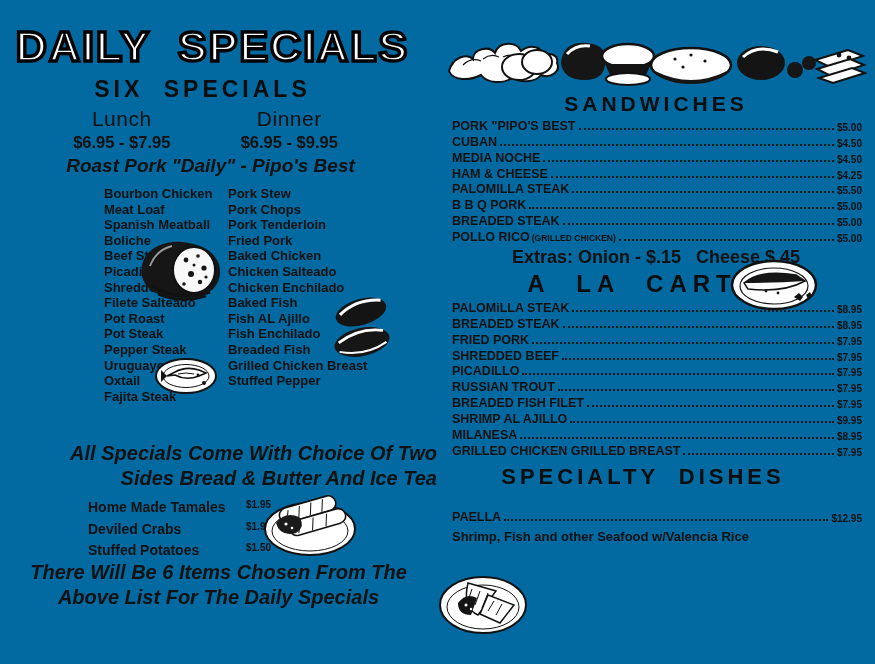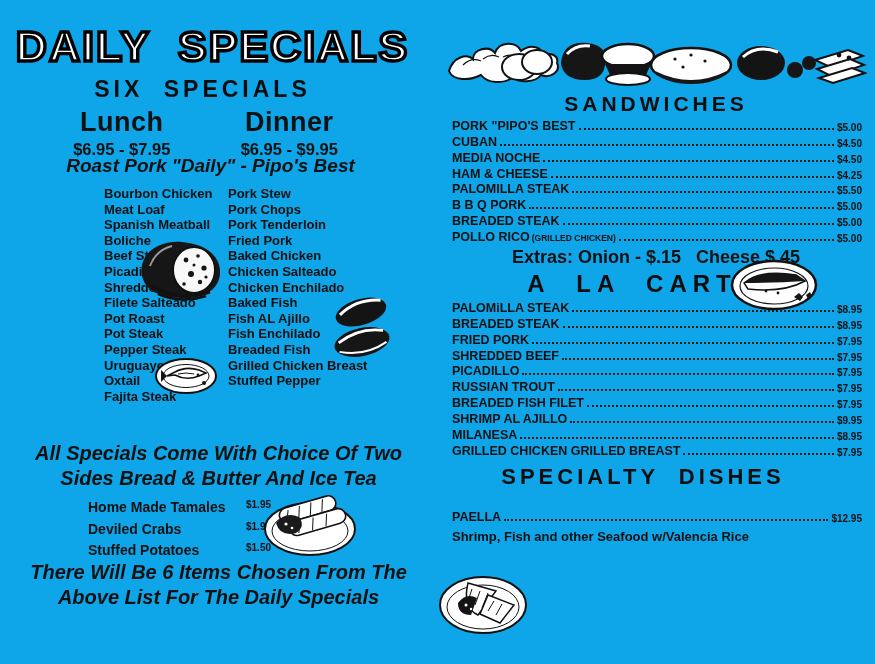--- a/index.html
+++ b/index.html
@@ -1,36 +1,36 @@
 <!DOCTYPE html>
 <html><head>
 <meta charset="utf-8">
 <style>
   html,body{margin:0;padding:0;background:#e8e8e8;}
   #menu{
-    position:relative;width:875px;height:664px;background:#0ea5e9;
+    position:relative;width:875px;height:664px;background:#0369a1;
     font-family:"Liberation Sans",sans-serif;color:#111;overflow:hidden;
   }
   .abs{position:absolute;}
   
   .deco{font-weight:900;letter-spacing:4px;word-spacing:10px;color:#0d0d0d;white-space:nowrap;}
   .lp-title{left:10px;top:22px;width:405px;text-align:center;font-size:43px;letter-spacing:2px;word-spacing:14px;
     color:#000;-webkit-text-fill-color:#fff;-webkit-text-stroke:3.4px #000;}
   .lp-sub{left:10px;top:76px;width:385px;text-align:center;font-size:23px;}
   .rp-head{width:438px;text-align:center;font-size:21px;}
   
   .lp-meals{left:38px;top:107px;width:335px;display:flex;}
   .meal{width:50%;text-align:center;}
-  .meal-label{font-size:27px;font-weight:700;letter-spacing:.5px;}
+  .meal-label{font-size:21px;font-weight:400;letter-spacing:.5px;}
   .meal-range{font-size:16.5px;font-weight:700;margin-top:2px;}
   .lp-tagline{left:8px;top:155px;width:405px;text-align:center;font-style:italic;font-weight:900;font-size:19px;white-space:nowrap;}
   .sp-col{line-height:15.6px;font-size:13px;font-weight:700;}
   .lp-col1{left:104px;top:186px;}
   .lp-col2{left:228px;top:186px;}
-  .lp-note{left:0;top:441px;width:437px;text-align:center;font-style:italic;font-weight:900;font-size:20px;line-height:25px;}
+  .lp-note{left:0;top:441px;width:437px;text-align:right;font-style:italic;font-weight:900;font-size:20px;line-height:25px;}
   .lp-sides{left:68px;top:499px;}
   .side-row{display:flex;height:21.5px;font-weight:700;font-size:14px;margin-left:20px;}
   .side-name{width:158px;}
   .lp-footer{left:0;top:560px;width:437px;text-align:center;font-style:italic;font-weight:900;font-size:20px;line-height:25px;}
   
   .mlist{width:410px;}
   .mrow{display:flex;align-items:flex-end;height:15.9px;font-size:12.5px;font-weight:700;}
   .mrow .small{font-size:8.5px;margin:0 0 1px 2px;font-weight:700;}
   .dots{flex:1;margin:0 3px 3px 3px;border-bottom:2px dotted #1c1c1c;}
   .price{font-size:10px;font-weight:700;}

